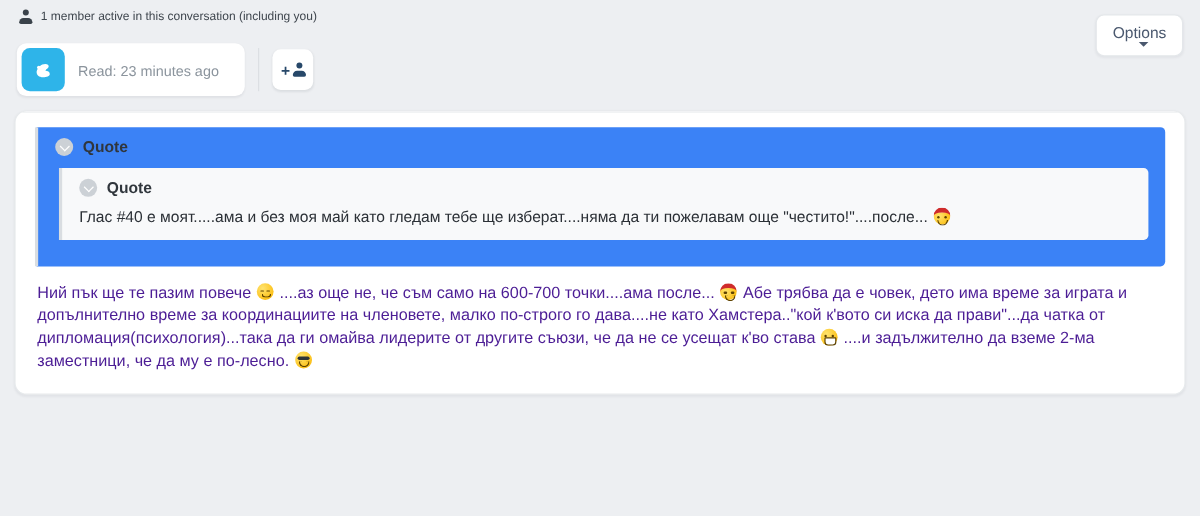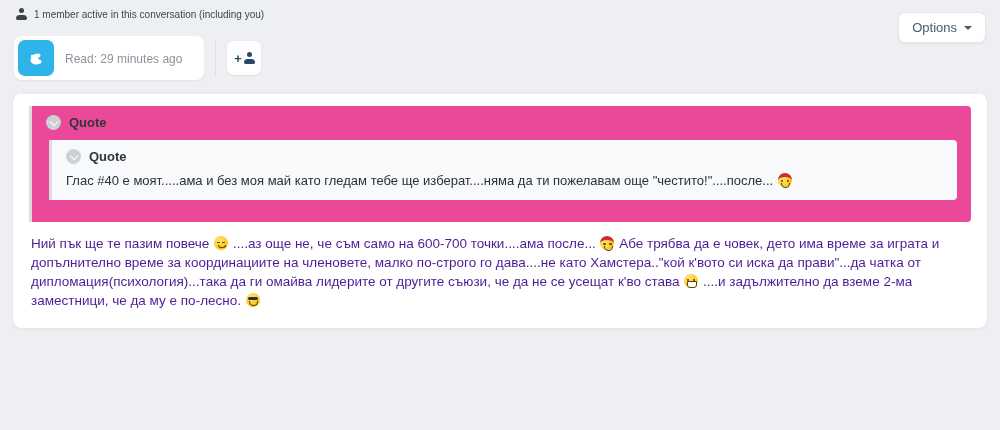--- a/index.html
+++ b/index.html
@@ -29,20 +29,21 @@
   .person-glyph::after {
     content:""; position:absolute; bottom:0; left:0; width:11px; height:5.5px;
     border-radius:5px 5px 2px 2px; background:#3a424a;
   }
   .options-btn {
     position:absolute; top:12px; right:14px;
     background:#fff; border:1px solid #e4e7ea; border-radius:7px;
     padding:7px 13px; font-size:13px; color:#4a586e;
     display:flex; align-items:center; cursor:pointer;
     box-shadow:0 1px 2px rgba(16,24,40,.05);
+    flex-direction:column;
   }
   .caret-down {
     width:0; height:0; display:inline-block; margin-left:7px;
     border-left:4px solid transparent; border-right:4px solid transparent;
     border-top:4px solid #4a586e;
   }
 
   
   .reader-bar { display:flex; align-items:center; margin:0 2px 12px; }
   .reader-card {
@@ -97,21 +98,21 @@
   .post-author { font-size:13.5px; font-weight:bold; color:#23282e; }
   .post-meta { font-size:13px; color:#8b949d; margin-top:3px; }
   .ellipsis-menu { display:flex; gap:3px; padding:6px; cursor:pointer; }
   .ellipsis-menu i { width:3px; height:3px; border-radius:50%; background:#8e99a6; }
   .post-header-divider { border-top:1px solid #eef0f2; }
 
   .post-content { padding:8px 16px 4px; }
 
   
   .quote {
-    background:#ec4899; border-left:3px solid #d9dde1;
+    background:#3b82f6; border-left:3px solid #d9dde1;
     border-radius:0 4px 4px 0;
     padding:9px 14px 10px; margin:4px 0 10px;
   }
   .quote.inner { background:#f8f9fa; margin:10px 0 12px 3px; }
   .quote-head {
     display:flex; align-items:center; gap:8px;
     font-size:13px; font-weight:bold; color:#30363c; margin-bottom:7px;
   }
   .qchev { width:15px; height:15px; border-radius:50%; background:#ccd1d6; position:relative; flex:none; }
   .qchev::after {
@@ -170,21 +171,21 @@
 
   <div class="reader-bar">
     <div class="reader-card">
       <div class="reader-avatar">
         <svg width="22" height="22" viewBox="0 0 24 24">
           <path fill="#ffffff" d="M6 14c1-4 4-7 8-7 2 0 3 1 3 2 0 2-2 2-3 4 2 0 4 1 4 3 0 2-3 3-6 3-4 0-6-2-6-5z"></path>
           <circle cx="8" cy="10" r="1.6" fill="#ffffff"></circle>
         </svg>
       </div>
       <div class="reader-info">
-        <div class="reader-status">Read: 29 minutes ago</div>
+        <div class="reader-status">Read: 23 minutes ago</div>
       </div>
     </div>
     <div class="reader-divider"></div>
     <div class="add-member-btn">
       <span class="plus-ch">+</span>
       <span class="person-glyph navy"></span>
     </div>
   </div>
 
   <div class="post-card">

